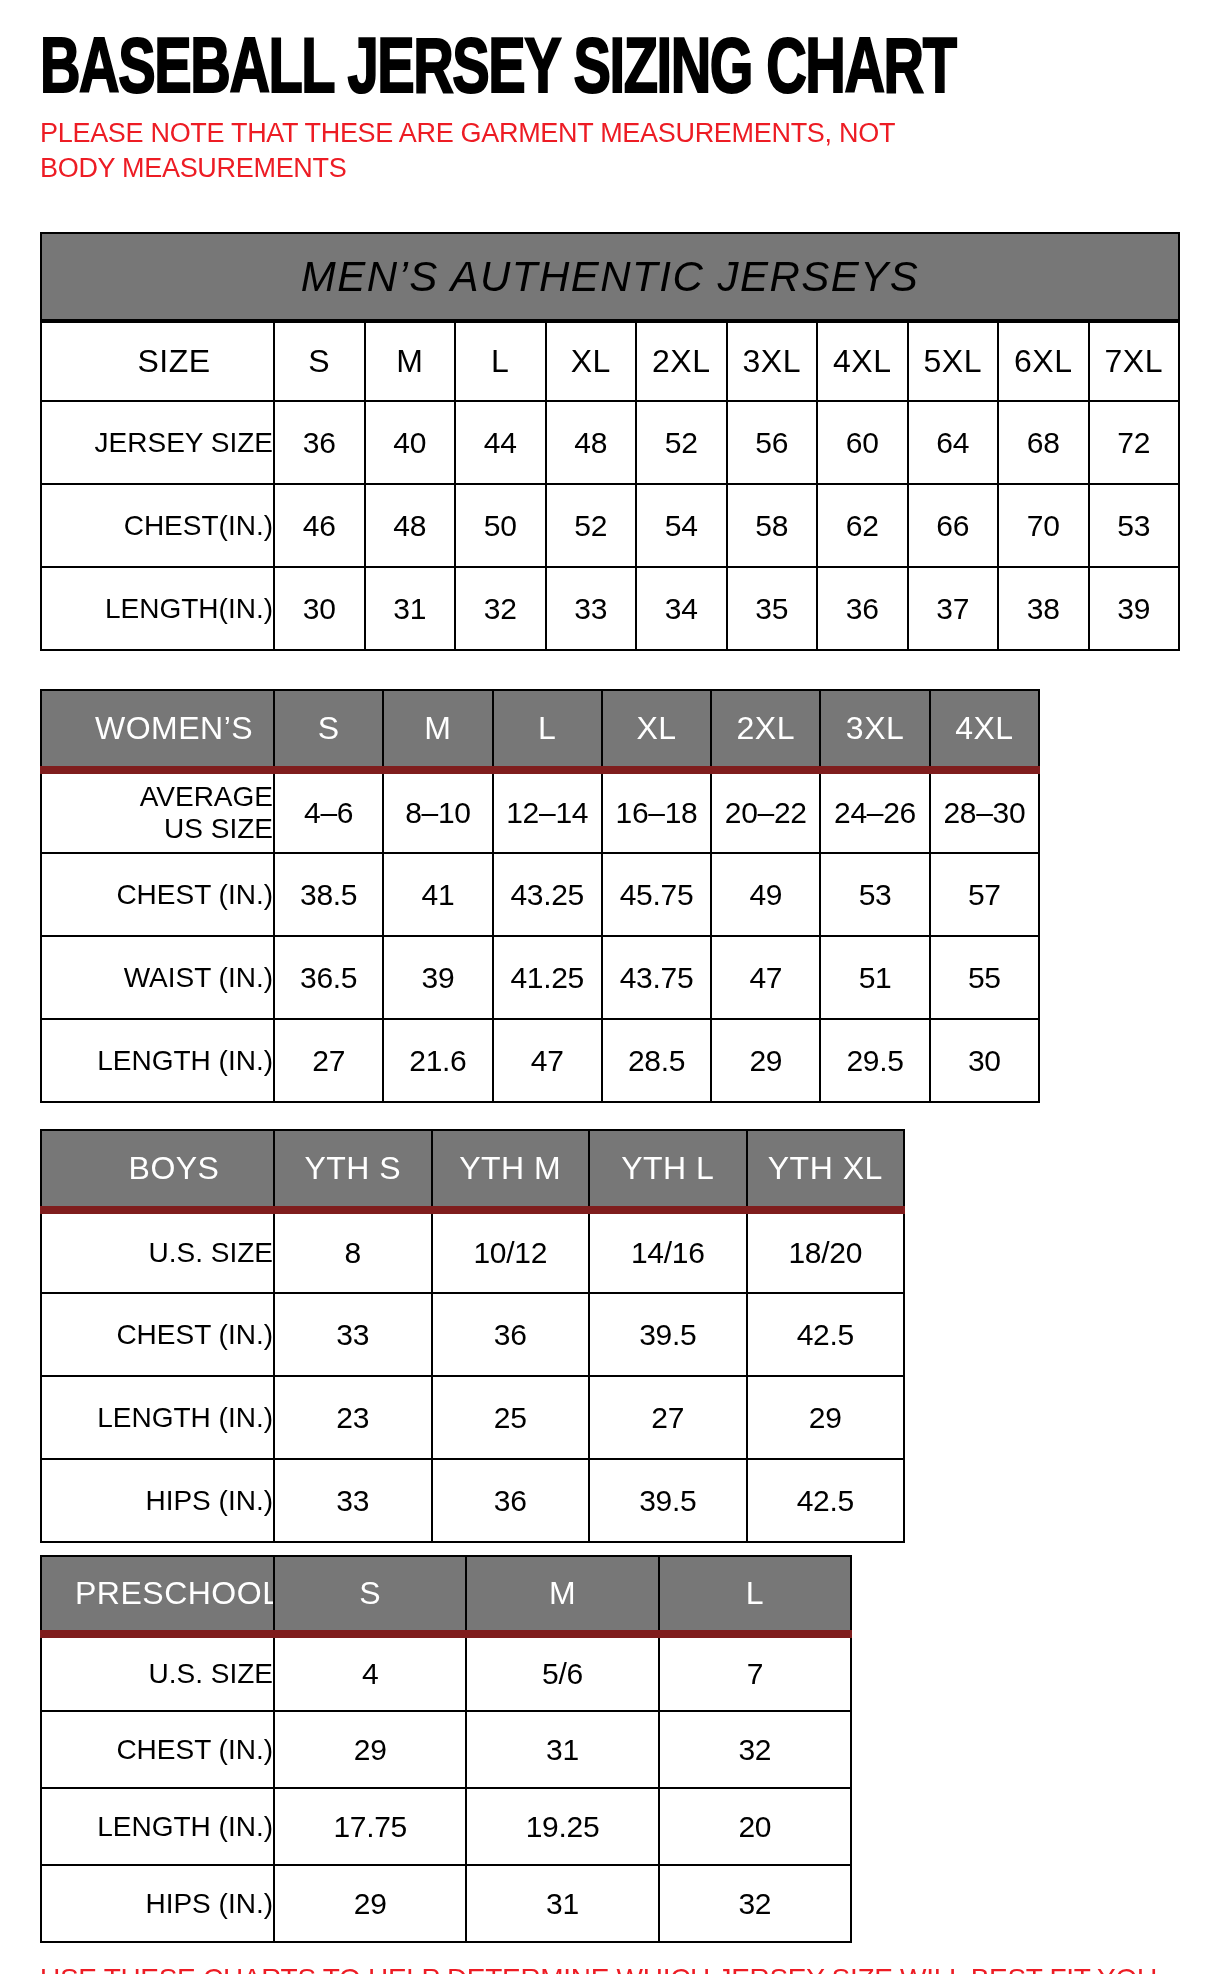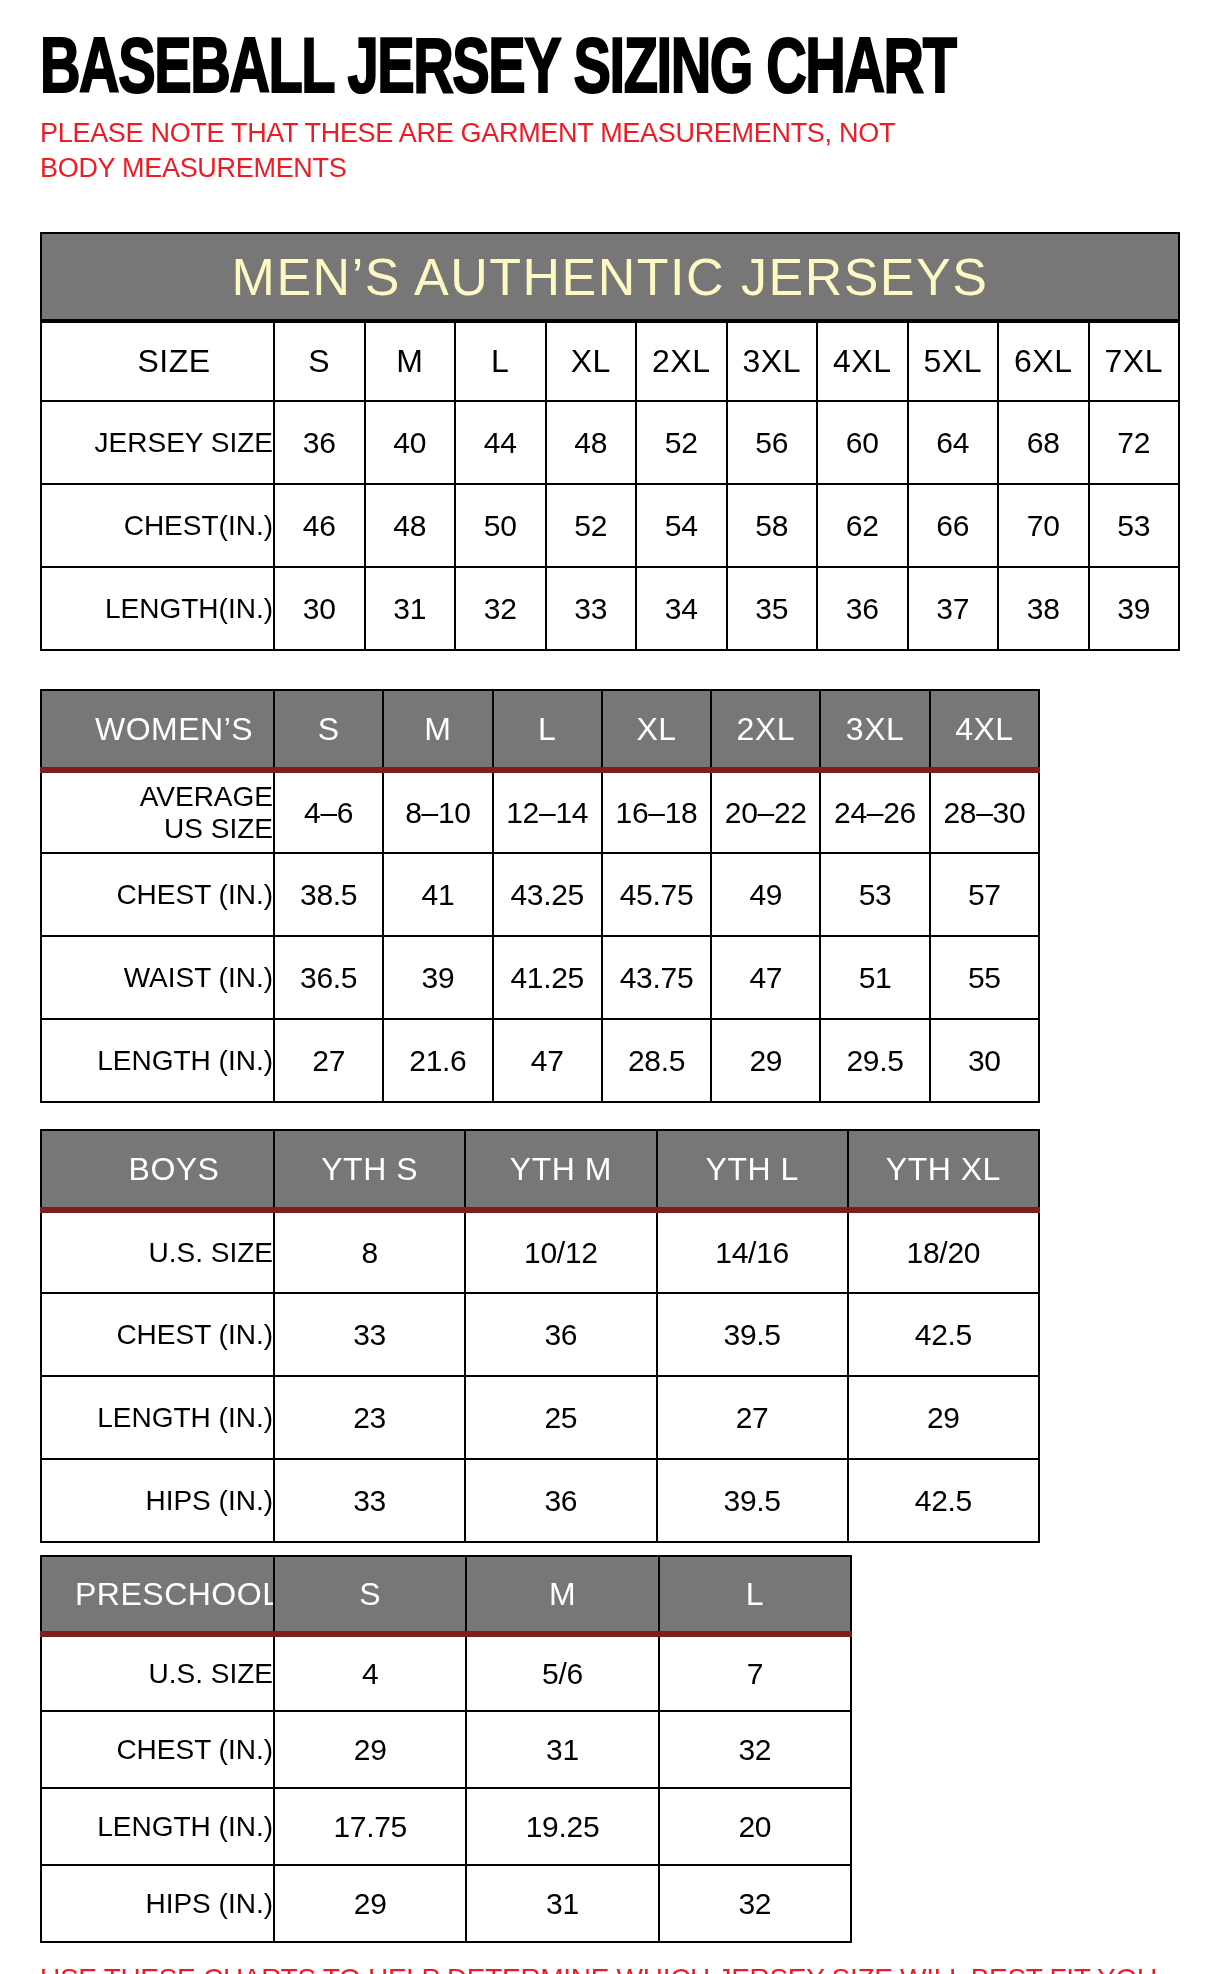--- a/index.html
+++ b/index.html
@@ -37,36 +37,36 @@
     border:2px solid #000;background:#fff;
   }
   table.sizing-table th,
   table.sizing-table td{
     border:2px solid #000;text-align:center;vertical-align:middle;
     font-weight:400;color:#000;overflow:hidden;
   }
   col.labelcol{width:233px;}
 
   tr.banner-row th{
-    background:var(--gray);color:#fef9c3;border-bottom:4px solid #000;
-    height:88px;font-size:52px;letter-spacing:1.5px;
+    background:var(--gray);color:#000000;border-bottom:4px solid #000;
+    height:88px;font-size:42px;letter-spacing:1.5px;font-style:italic;
   }
   tr.colhead-row th{height:80px;font-size:32px;letter-spacing:0.5px;}
   tr.colhead-row.gray th{
-    background:var(--gray);color:#fff;border-bottom:6px solid #7f1d1d;
+    background:var(--gray);color:#fff;border-bottom:8px solid #7f1d1d;
   }
   tbody th.rowlabel,
   tr.colhead-row th.rowlabel{white-space:pre-line;line-height:1.15;padding-left:33px;}
   tbody th.rowlabel{font-size:28px;text-align:right;}
   tbody td{font-size:30px;letter-spacing:-0.3px;}
   tbody tr{height:83px;}
 
   .t-mens{width:1140px;margin-top:46px;}
   .t-womens{width:1000px;margin-top:38px;}
-  .t-boys{width:1000px;margin-top:26px;border-radius:32px;}
+  .t-boys{width:865px;margin-top:26px;border-radius:32px;}
   .t-preschool{width:812px;margin-top:12px;}
   .t-preschool tbody tr{height:77px;}
   .t-preschool tr.colhead-row th{height:78px;}
 
   
   .footer-note{
     margin-top:20px;color:var(--red);font-size:28px;letter-spacing:-0.3px;
     white-space:nowrap;font-weight:400;
   }
 </style>

